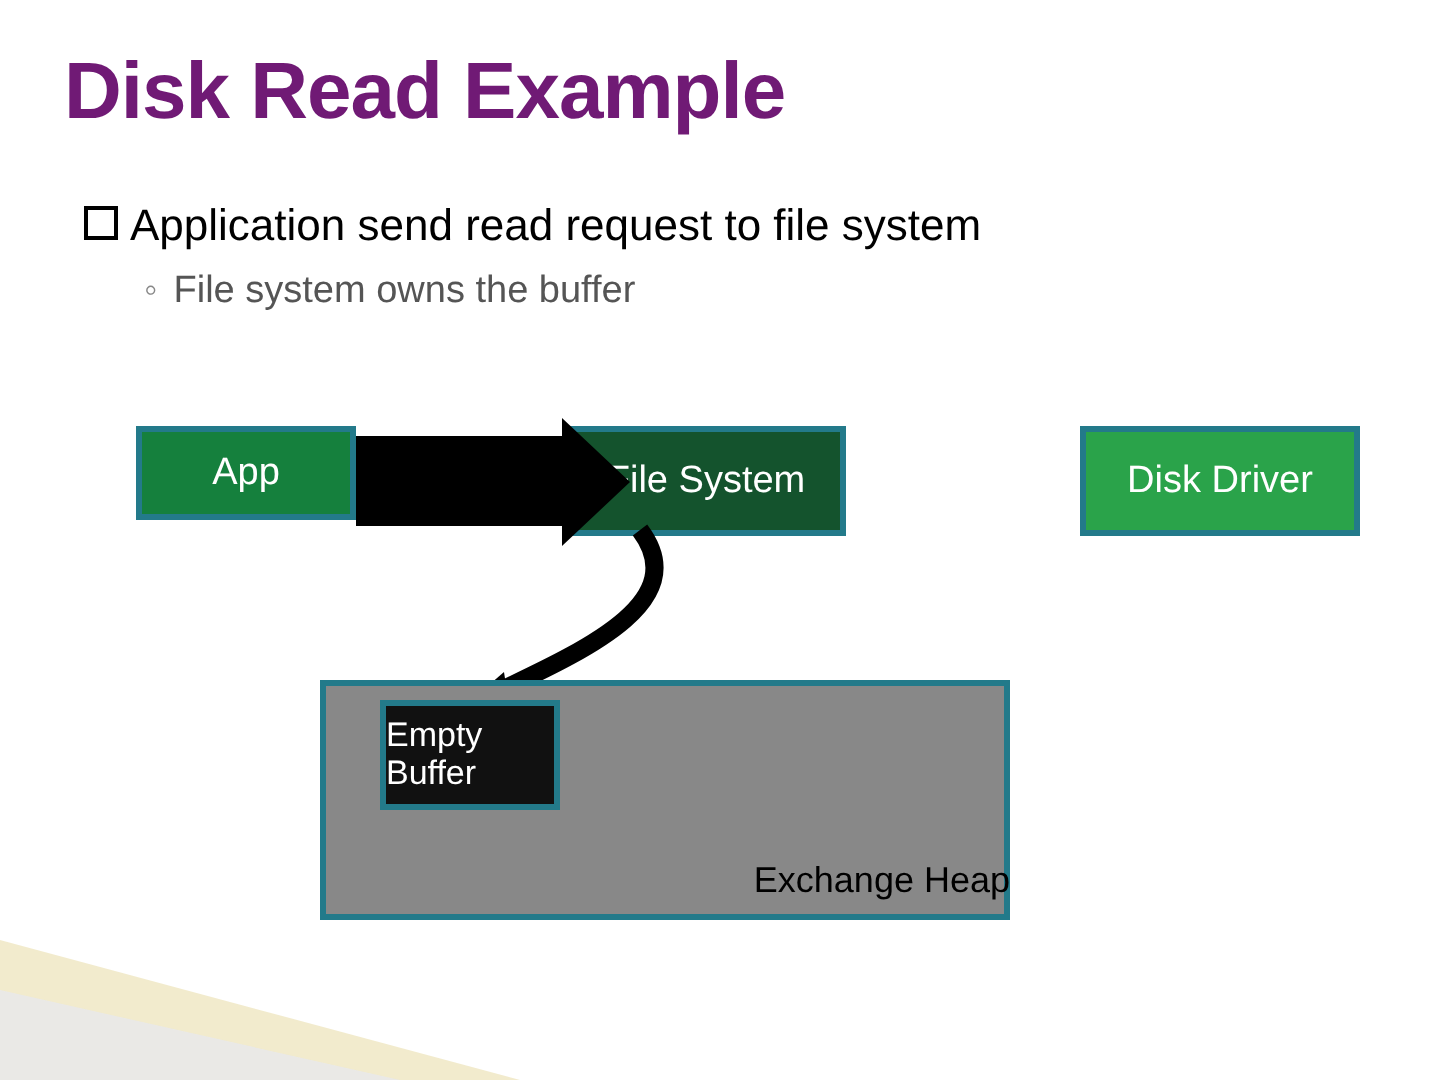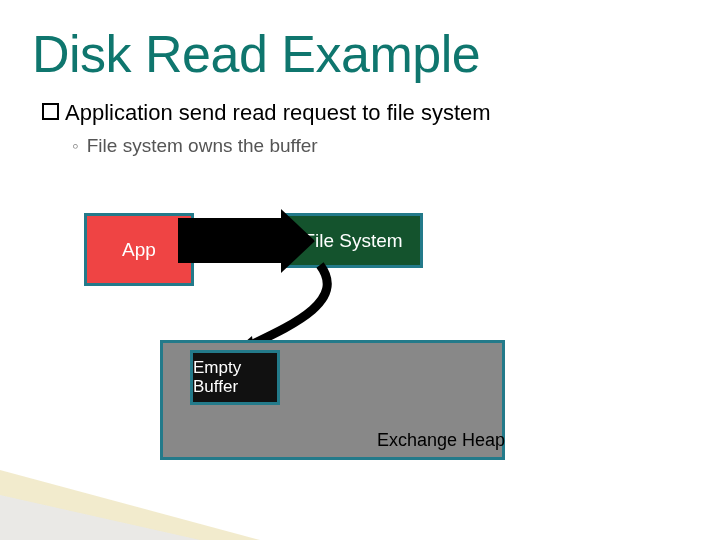--- a/index.html
+++ b/index.html
@@ -1,23 +1,23 @@
 <!DOCTYPE html>
 <html><head>
 <meta charset="utf-8">
 <style>
   html,body{margin:0;padding:0;width:720px;height:540px;background:#fff;font-family:Verdana,Geneva,sans-serif;color:#000;overflow:hidden}
   .slide{position:relative;width:720px;height:540px}
-  .title{position:absolute;left:32px;top:24px;font-family:"Trebuchet MS","Lucida Sans",sans-serif;font-size:52px;font-weight:400;letter-spacing:-0.5px;color:#0f766e}
+  .title{position:absolute;left:32px;top:24px;font-family:"Trebuchet MS","Lucida Sans",sans-serif;font-size:40px;font-weight:700;letter-spacing:-0.5px;color:#701a75}
   .bullet1{position:absolute;left:42px;top:100px;font-size:22px}
   .bullet1 .sq{display:inline-block;width:13px;height:13px;border:2px solid #000;margin-right:6px;vertical-align:baseline}
   .bullet2{position:absolute;left:72px;top:135px;font-size:19px;color:#555}
   .bullet2 .diamond{display:inline-block;margin-right:8px;color:#888}
   .box{position:absolute;border:3px solid #237a8a;display:flex;align-items:center;justify-content:center;font-size:19px;color:#fff;box-sizing:border-box}
-  .app{left:84px;top:213px;width:110px;height:73px;background:#ef4444}
+  .app{left:68px;top:213px;width:110px;height:47px;background:#15803d}
   .fs{left:283px;top:213px;width:140px;height:55px;background:#14532d}
   .dd{left:540px;top:213px;width:140px;height:55px;background:#2aa34a}
   .heap{position:absolute;left:160px;top:340px;width:345px;height:120px;background:#888;border:3px solid #237a8a;box-sizing:border-box}
   .buf{position:absolute;left:190px;top:350px;width:90px;height:55px;background:#111;border:3px solid #237a8a;color:#fff;font-size:17px;display:flex;align-items:center;justify-content:center;text-align:left;line-height:1.1;box-sizing:border-box}
   .heap-label{position:absolute;left:160px;top:430px;width:345px;text-align:right;font-size:18px;color:#000}
   
   .arrow1{position:absolute;left:178px;top:218px;width:105px;height:45px;background:#000}
   .arrow1-head{position:absolute;left:281px;top:209px;width:0;height:0;border-top:32px solid transparent;border-bottom:32px solid transparent;border-left:34px solid #000}
   
   .curve{position:absolute;left:200px;top:250px;width:160px;height:140px;pointer-events:none}
@@ -38,20 +38,21 @@
   <div class="bullet1">
     <span class="sq"></span><span>Application</span><span> send read request to file system</span>
   </div>
 
   <div class="bullet2">
     <span class="diamond">◦</span><span>File system owns the buffer</span>
   </div>
 
   <div class="box app">App</div>
   <div class="box fs">File System</div>
+  <div class="box dd">Disk Driver</div>
 
   <div class="arrow1"></div>
   <div class="arrow1-head"></div>
 
   <svg class="curve" viewBox="0 0 160 140">
     <path d="M120 15 C 150 55, 80 80, 30 105" stroke="#000" stroke-width="9" fill="none"></path>
     <polygon points="30,105 52,86 56,112" fill="#000"></polygon>
   </svg>
 
   <div class="heap"></div>

